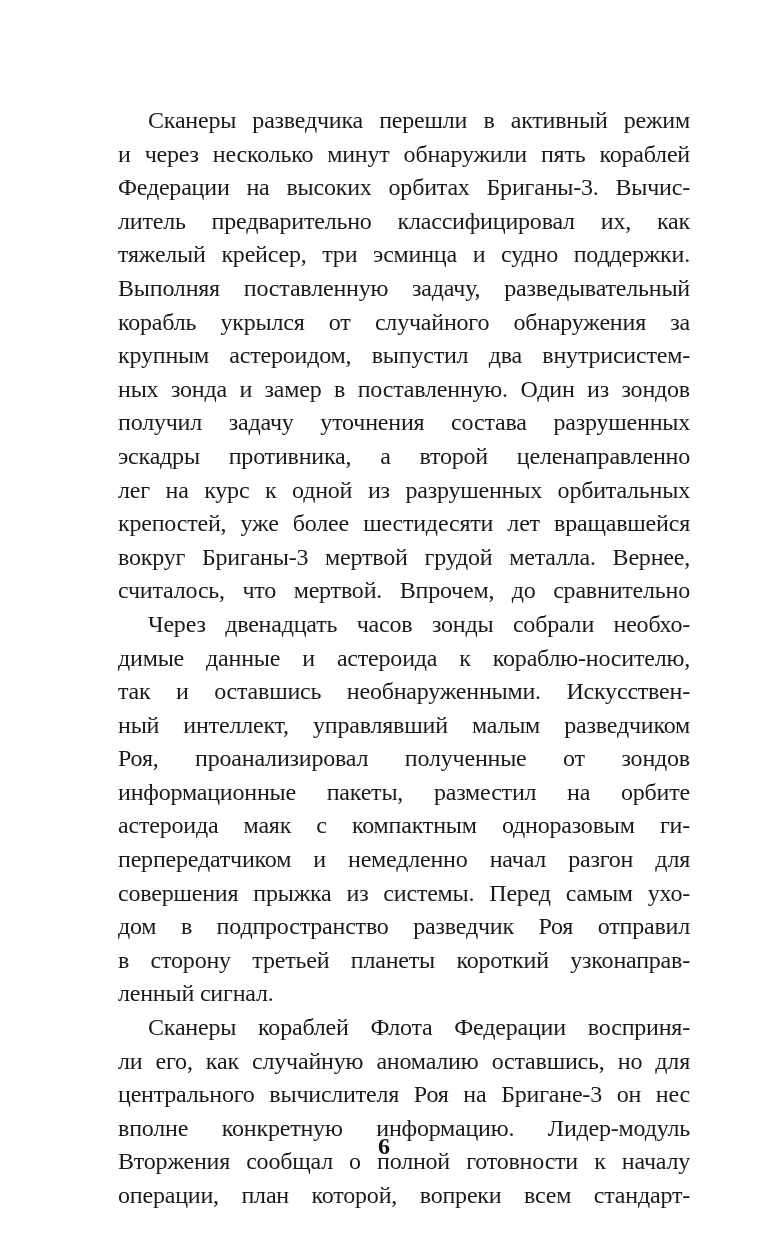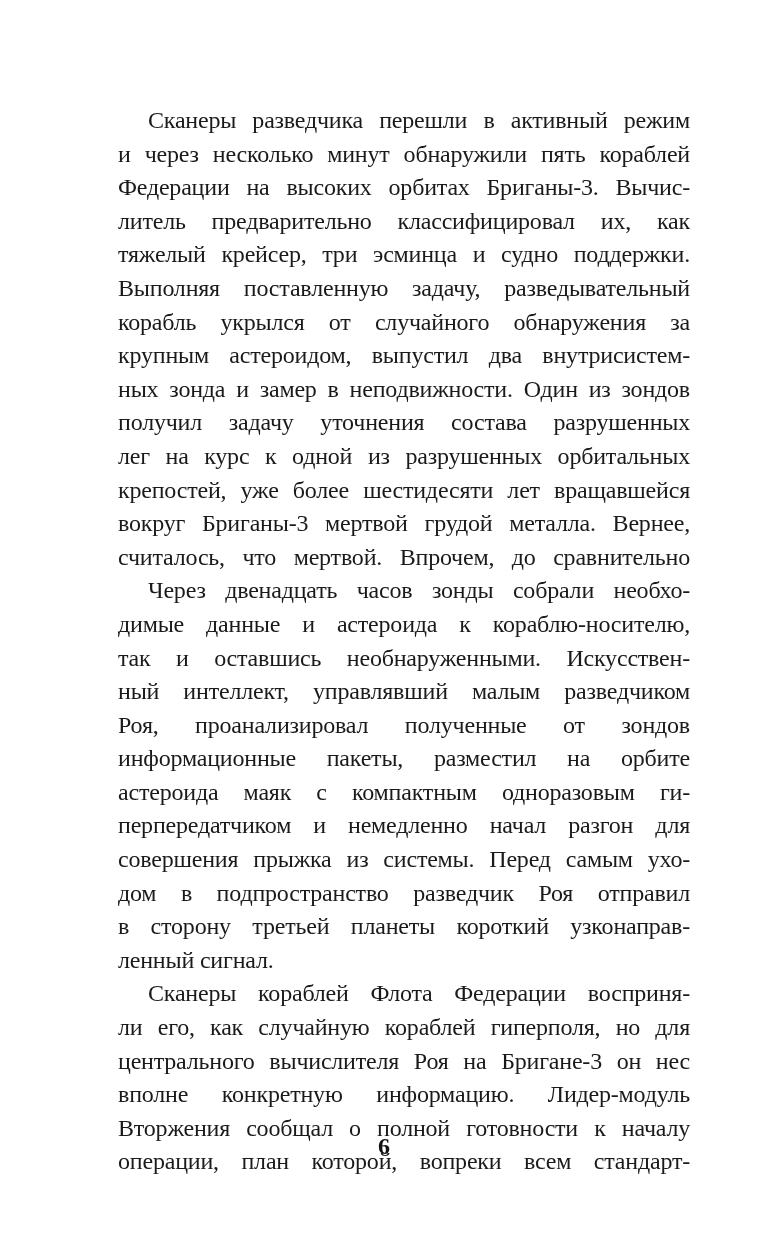--- a/index.html
+++ b/index.html
@@ -55,22 +55,23 @@
 <div class="page">
   <div>
     <span class="line indent">Сканеры разведчика перешли в активный режим</span>
     <span class="line">и через несколько минут обнаружили пять кораблей</span>
     <span class="line">Федерации на высоких орбитах Бриганы-3. Вычис-</span>
     <span class="line">литель предварительно классифицировал их, как</span>
     <span class="line">тяжелый крейсер, три эсминца и судно поддержки.</span>
     <span class="line">Выполняя поставленную задачу, разведывательный</span>
     <span class="line">корабль укрылся от случайного обнаружения за</span>
     <span class="line">крупным астероидом, выпустил два внутрисистем-</span>
-    <span class="line">ных зонда и замер в неподвижности. Один из зондов</span>
+    <span class="line">ных зонда и замер в поставленную. Один из зондов</span>
     <span class="line">получил задачу уточнения состава разрушенных</span>
+    <span class="line">эскадры противника, а второй целенаправленно</span>
     <span class="line">лег на курс к одной из разрушенных орбитальных</span>
     <span class="line">крепостей, уже более шестидесяти лет вращавшейся</span>
     <span class="line">вокруг Бриганы-3 мертвой грудой металла. Вернее,</span>
     <span class="line">считалось, что мертвой. Впрочем, до сравнительно</span>
   </div>
   <div>
     <span class="line indent">Через двенадцать часов зонды собрали необхо-</span>
     <span class="line">димые данные и астероида к кораблю-носителю,</span>
     <span class="line">так и оставшись необнаруженными. Искусствен-</span>
     <span class="line">ный интеллект, управлявший малым разведчиком</span>
@@ -78,21 +79,21 @@
     <span class="line">информационные пакеты, разместил на орбите</span>
     <span class="line">астероида маяк с компактным одноразовым ги-</span>
     <span class="line">перпередатчиком и немедленно начал разгон для</span>
     <span class="line">совершения прыжка из системы. Перед самым ухо-</span>
     <span class="line">дом в подпространство разведчик Роя отправил</span>
     <span class="line">в сторону третьей планеты короткий узконаправ-</span>
     <span class="line last">ленный сигнал.</span>
   </div>
   <div>
     <span class="line indent">Сканеры кораблей Флота Федерации восприня-</span>
-    <span class="line">ли его, как случайную кораблей гиперполя, но для</span>
+    <span class="line">ли его, как случайную аномалию оставшись, но для</span>
     <span class="line">центрального вычислителя Роя на Бригане-3 он нес</span>
     <span class="line">вполне конкретную информацию. Лидер-модуль</span>
     <span class="line">Вторжения сообщал о полной готовности к началу</span>
     <span class="line">операции, план которой, вопреки всем стандарт-</span>
   </div>
 </div>
 
 <div class="page-number">6</div>
 
 </body></html>

